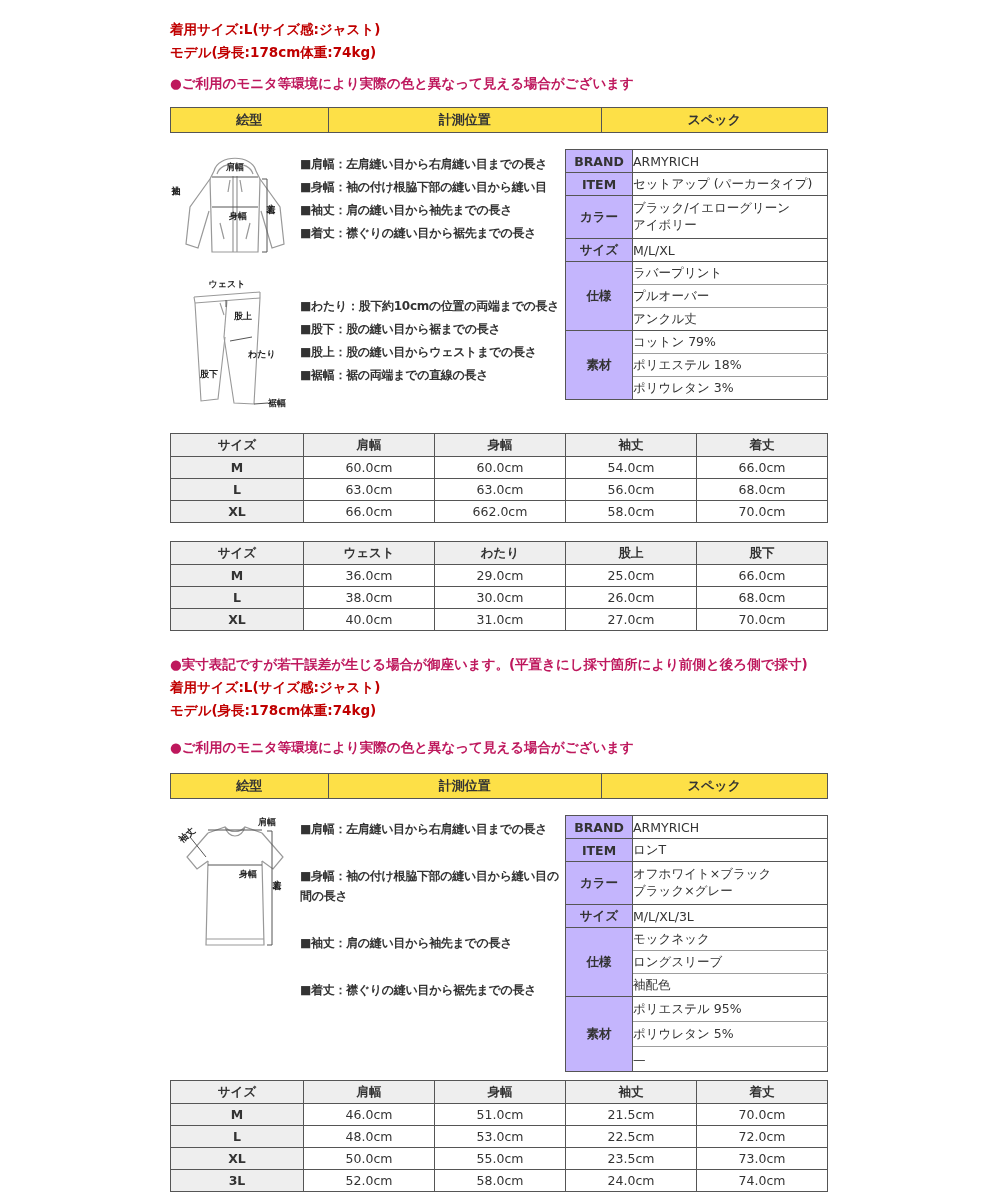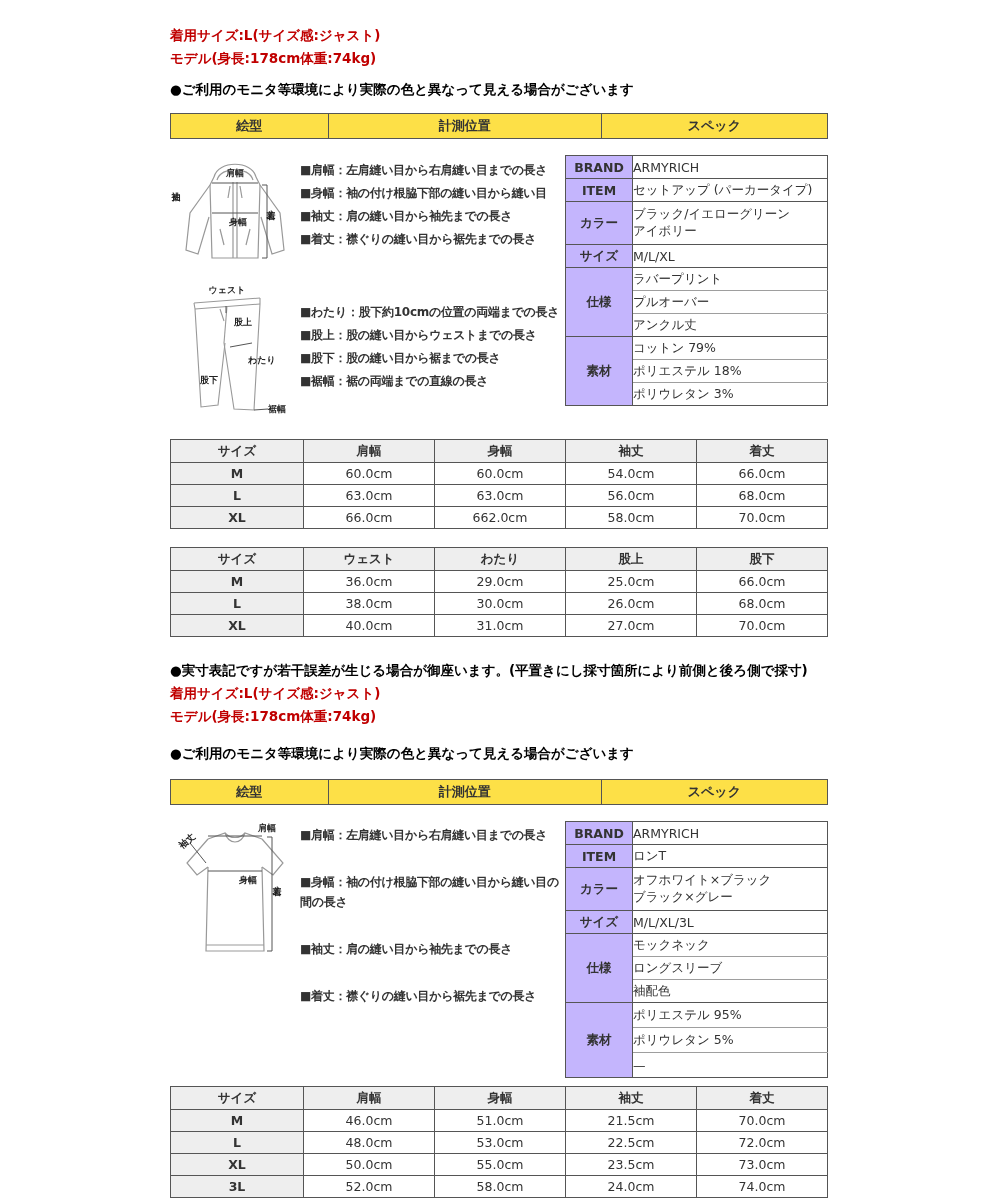--- a/index.html
+++ b/index.html
@@ -2,26 +2,26 @@
 <html><head>
 <meta charset="utf-8">
 <style>
   * { margin:0; padding:0; box-sizing:border-box; }
   html,body { background:#ffffff; }
   body {
     width:1000px; height:1200px;
     font-family:"DejaVu Sans","Liberation Sans",sans-serif;
     color:#333333;
   }
-  .page { position:relative; width:1000px; height:1200px; overflow:hidden; padding-top:24px; }
+  .page { position:relative; width:1000px; height:1200px; overflow:hidden; padding-top:18px; }
 
   
   .note { margin-left:170px; font-size:13.5px; font-weight:bold; line-height:23px; }
   .note.dark   { color:#c00000; }
-  .note.bright { color:#000000; }
+  .note.bright { color:#be185d; }
   .mt8  { margin-top:8px; }
   .mt14 { margin-top:14px; }
   .mt22 { margin-top:22px; }
 
   
   .headrow { border-collapse:collapse; margin-left:170px; margin-top:12px; width:658px; table-layout:fixed; }
   .headrow th {
     border:1px solid #555555; background:#fde047;
     font-size:13px; font-weight:bold; height:25px; text-align:center; color:#333;
   }
@@ -137,22 +137,22 @@
 
     <div class="bullet-col">
       <ul>
         <li>■肩幅：左肩縫い目から右肩縫い目までの長さ</li>
         <li>■身幅：袖の付け根脇下部の縫い目から縫い目</li>
         <li>■袖丈：肩の縫い目から袖先までの長さ</li>
         <li>■着丈：襟ぐりの縫い目から裾先までの長さ</li>
       </ul>
       <ul class="group2">
         <li>■わたり：股下約10cmの位置の両端までの長さ</li>
+        <li>■股下：股の縫い目から裾までの長さ</li>
         <li>■股上：股の縫い目からウェストまでの長さ</li>
-        <li>■股下：股の縫い目から裾までの長さ</li>
         <li>■裾幅：裾の両端までの直線の長さ</li>
       </ul>
     </div>
 
     <table class="spec-table">
       <tbody>
           <tr>
         <th>BRAND</th>
         <td>ARMYRICH</td>
       </tr>

